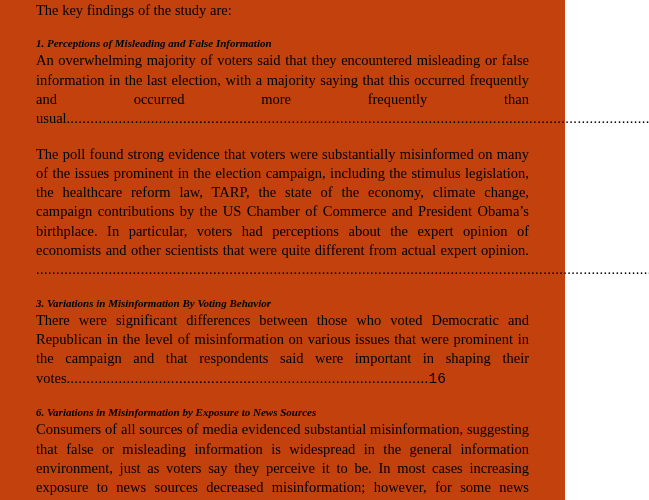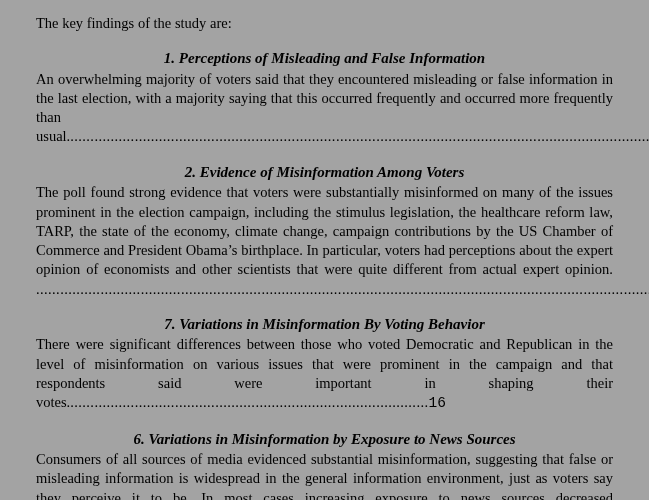--- a/index.html
+++ b/index.html
@@ -9,41 +9,40 @@
   }
   body {
     width: 649px;
     height: 500px;
     overflow: hidden;
     font-family: "Liberation Serif", "DejaVu Serif", serif;
     color: #000000;
   }
   .page {
     box-sizing: border-box;
-    width: 649px;
+    width: 565px;
     height: 500px;
-    padding: 14px 36px 0 36px;
-    background: #a3a3a3;
+    padding: 1px 36px 0 36px;
+    background: #c2410c;
   }
   .intro {
     font-size: 14.5px;
     line-height: 1.32;
     margin: 0 0 16px 0;
     text-align: left;
   }
   .entry {
     margin: 0 0 16px 0;
   }
   .entry-heading {
-    font-size: 15px;
+    font-size: 11px;
     font-style: italic;
     font-weight: bold;
     line-height: 1.3;
     margin: 0 0 1px 0;
-    text-align: center;
   }
   .entry-body {
     font-size: 14.5px;
     line-height: 1.33;
     text-align: justify;
     text-justify: inter-word;
     margin: 0;
   }
   .leader {
     letter-spacing: 0.4px;
@@ -59,26 +58,25 @@
 <div class="page">
 
   <p class="intro">The key findings of the study are:</p>
 
   <div class="entry">
     <div class="entry-heading">1. Perceptions of Misleading and False Information</div>
     <p class="entry-body"><span>An overwhelming majority of voters said that they encountered misleading or false information in the last election, with a majority saying that this occurred frequently and occurred more frequently than usual.</span><span class="leader">...................................................................................................................................................</span></p>
   </div>
 
   <div class="entry">
-    <div class="entry-heading">2. Evidence of Misinformation Among Voters</div>
     <p class="entry-body"><span>The poll found strong evidence that voters were substantially misinformed on many of the issues prominent in the election campaign, including the stimulus legislation, the healthcare reform law, TARP, the state of the economy, climate change, campaign contributions by the US Chamber of Commerce and President Obama’s birthplace.  In particular, voters had perceptions about the expert opinion of economists and other scientists that were quite different from actual expert opinion.</span><span class="leader"> ...................................................................................................................................................................</span></p>
   </div>
 
   <div class="entry">
-    <div class="entry-heading">7. Variations in Misinformation By Voting Behavior</div>
+    <div class="entry-heading">3. Variations in Misinformation By Voting Behavior</div>
     <p class="entry-body"><span>There were significant differences between those who voted Democratic and Republican in the level of misinformation on various issues that were prominent in the campaign and that respondents said were important in shaping their votes.</span><span class="leader">.........................................................................................</span><span class="pagenum">16</span></p>
   </div>
 
   <div class="entry">
     <div class="entry-heading">6. Variations in Misinformation by Exposure to News Sources</div>
     <p class="entry-body"><span>Consumers of all sources of media evidenced substantial misinformation, suggesting that false or misleading information is widespread in the general information environment, just as voters say they perceive it to be.  In most cases increasing exposure to news sources decreased misinformation; however, for some news sources on some issues, higher levels of exposure increased misinformation.</span></p>
   </div>
 
 </div>
 

